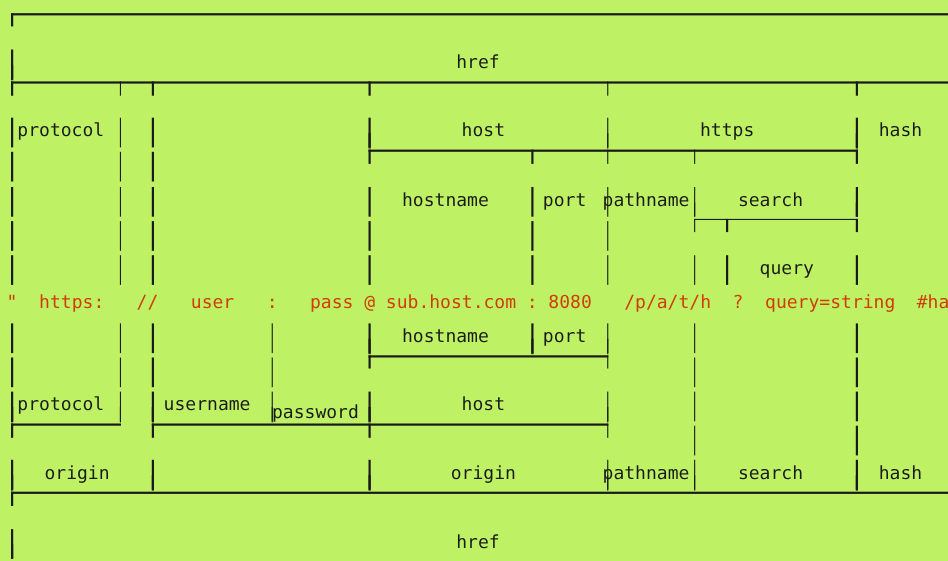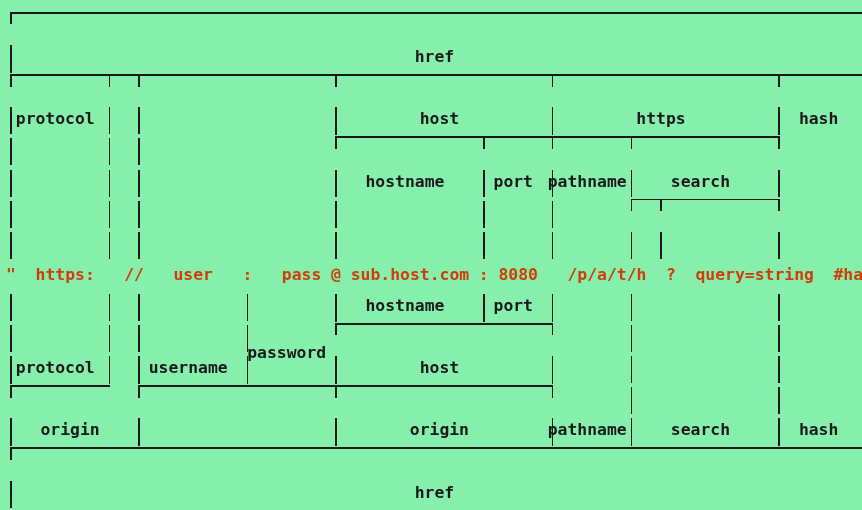--- a/index.html
+++ b/index.html
@@ -11,22 +11,21 @@
   body {
     width: 862px;
     height: 510px;
     overflow: hidden;
     font-family: "DejaVu Sans Mono", "Liberation Mono", monospace;
   }
   #diagram {
     position: relative;
     width: 862px;
     height: 510px;
-    background: #86efac;
-    font-weight: bold;
+    background: #bef264;
   }
   
   .cell {
     position: absolute;
     top: 0;
     height: 31.1px;
     line-height: 31.1px;
     font-size: 16.4px;
     white-space: pre;
   }
@@ -126,20 +125,21 @@
     <div class="vbar" style="left: 778.437px; top: 198.6px; height: 12.44px;"></div>
     <div class="vbar" style="left: 10.137px; top: 231.7px; height: 27.1px;"></div>
     <div class="vbar" style="left: 108.637px; top: 231.7px; height: 27.1px;"></div>
     <div class="vbar" style="left: 138.187px; top: 231.7px; height: 27.1px;"></div>
     <div class="vbar" style="left: 335.187px; top: 231.7px; height: 27.1px;"></div>
     <div class="vbar" style="left: 482.937px; top: 231.7px; height: 27.1px;"></div>
     <div class="vbar" style="left: 551.887px; top: 231.7px; height: 27.1px;"></div>
     <div class="vbar" style="left: 630.687px; top: 231.7px; height: 27.1px;"></div>
     <div class="vbar" style="left: 660.237px; top: 231.7px; height: 27.1px;"></div>
     <div class="vbar" style="left: 778.437px; top: 231.7px; height: 27.1px;"></div>
+    <div class="lbl" style="left: 656.1px; top: 227.7px; width: 118.2px;">query</div>
     <div class="urlline" style="top: 258.8px;"><span class="cell" style="left: 6px;">"</span><span class="cell" style="left: 35.55px;">https:</span><span class="cell" style="left: 124.2px;">//</span><span class="cell" style="left: 173.45px;">user</span><span class="cell" style="left: 242.4px;">:</span><span class="cell" style="left: 281.8px;">pass</span><span class="cell" style="left: 331.05px;">@</span><span class="cell" style="left: 350.75px;">sub.host.com</span><span class="cell" style="left: 478.8px;">:</span><span class="cell" style="left: 498.5px;">8080</span><span class="cell" style="left: 567.45px;">/p/a/t/h</span><span class="cell" style="left: 665.95px;">?</span><span class="cell" style="left: 695.5px;">query=string</span><span class="cell" style="left: 833.4px;">#hash</span></div>
     <div class="vbar" style="left: 10.137px; top: 293.9px; height: 27.1px;"></div>
     <div class="vbar" style="left: 108.637px; top: 293.9px; height: 27.1px;"></div>
     <div class="vbar" style="left: 138.187px; top: 293.9px; height: 27.1px;"></div>
     <div class="vbar" style="left: 246.537px; top: 293.9px; height: 27.1px;"></div>
     <div class="vbar" style="left: 335.187px; top: 293.9px; height: 27.1px;"></div>
     <div class="vbar" style="left: 482.937px; top: 293.9px; height: 27.1px;"></div>
     <div class="vbar" style="left: 551.887px; top: 293.9px; height: 27.1px;"></div>
     <div class="vbar" style="left: 630.687px; top: 293.9px; height: 27.1px;"></div>
     <div class="vbar" style="left: 778.437px; top: 293.9px; height: 27.1px;"></div>
@@ -160,21 +160,21 @@
     <div class="vbar" style="left: 10.137px; top: 356.1px; height: 27.1px;"></div>
     <div class="vbar" style="left: 108.637px; top: 356.1px; height: 27.1px;"></div>
     <div class="vbar" style="left: 138.187px; top: 356.1px; height: 27.1px;"></div>
     <div class="vbar" style="left: 246.537px; top: 356.1px; height: 27.1px;"></div>
     <div class="vbar" style="left: 335.187px; top: 356.1px; height: 27.1px;"></div>
     <div class="vbar" style="left: 551.887px; top: 356.1px; height: 27.1px;"></div>
     <div class="vbar" style="left: 630.687px; top: 356.1px; height: 27.1px;"></div>
     <div class="vbar" style="left: 778.437px; top: 356.1px; height: 27.1px;"></div>
     <div class="lbl" style="left: 6px; top: 352.1px; width: 98.5px;">protocol</div>
     <div class="lbl" style="left: 134.05px; top: 352.1px; width: 108.35px;">username</div>
-    <div class="lbl" style="left: 242.4px; top: 337px; width: 88.65px;">password</div>
+    <div class="lbl" style="left: 242.4px; top: 359px; width: 88.65px;">password</div>
     <div class="lbl" style="left: 331.05px; top: 352.1px; width: 216.7px;">host</div>
     <div class="hbar" style="left: 10.137px; top: 385.2px; width: 100.1px;"></div>
     <div class="hbar" style="left: 138.187px; top: 385.2px; width: 415.3px;"></div>
     <div class="vbar" style="left: 10.137px; top: 370.138px; height: 13.684px;"></div>
     <div class="vbar" style="left: 108.637px; top: 370.138px; height: 13.684px;"></div>
     <div class="vbar" style="left: 138.187px; top: 370.138px; height: 13.684px;"></div>
     <div class="vbar" style="left: 246.537px; top: 370.138px; height: 13.684px;"></div>
     <div class="vbar" style="left: 335.187px; top: 370.138px; height: 13.684px;"></div>
     <div class="vbar" style="left: 551.887px; top: 370.138px; height: 13.684px;"></div>
     <div class="vbar" style="left: 630.687px; top: 387.2px; height: 27.1px;"></div>

